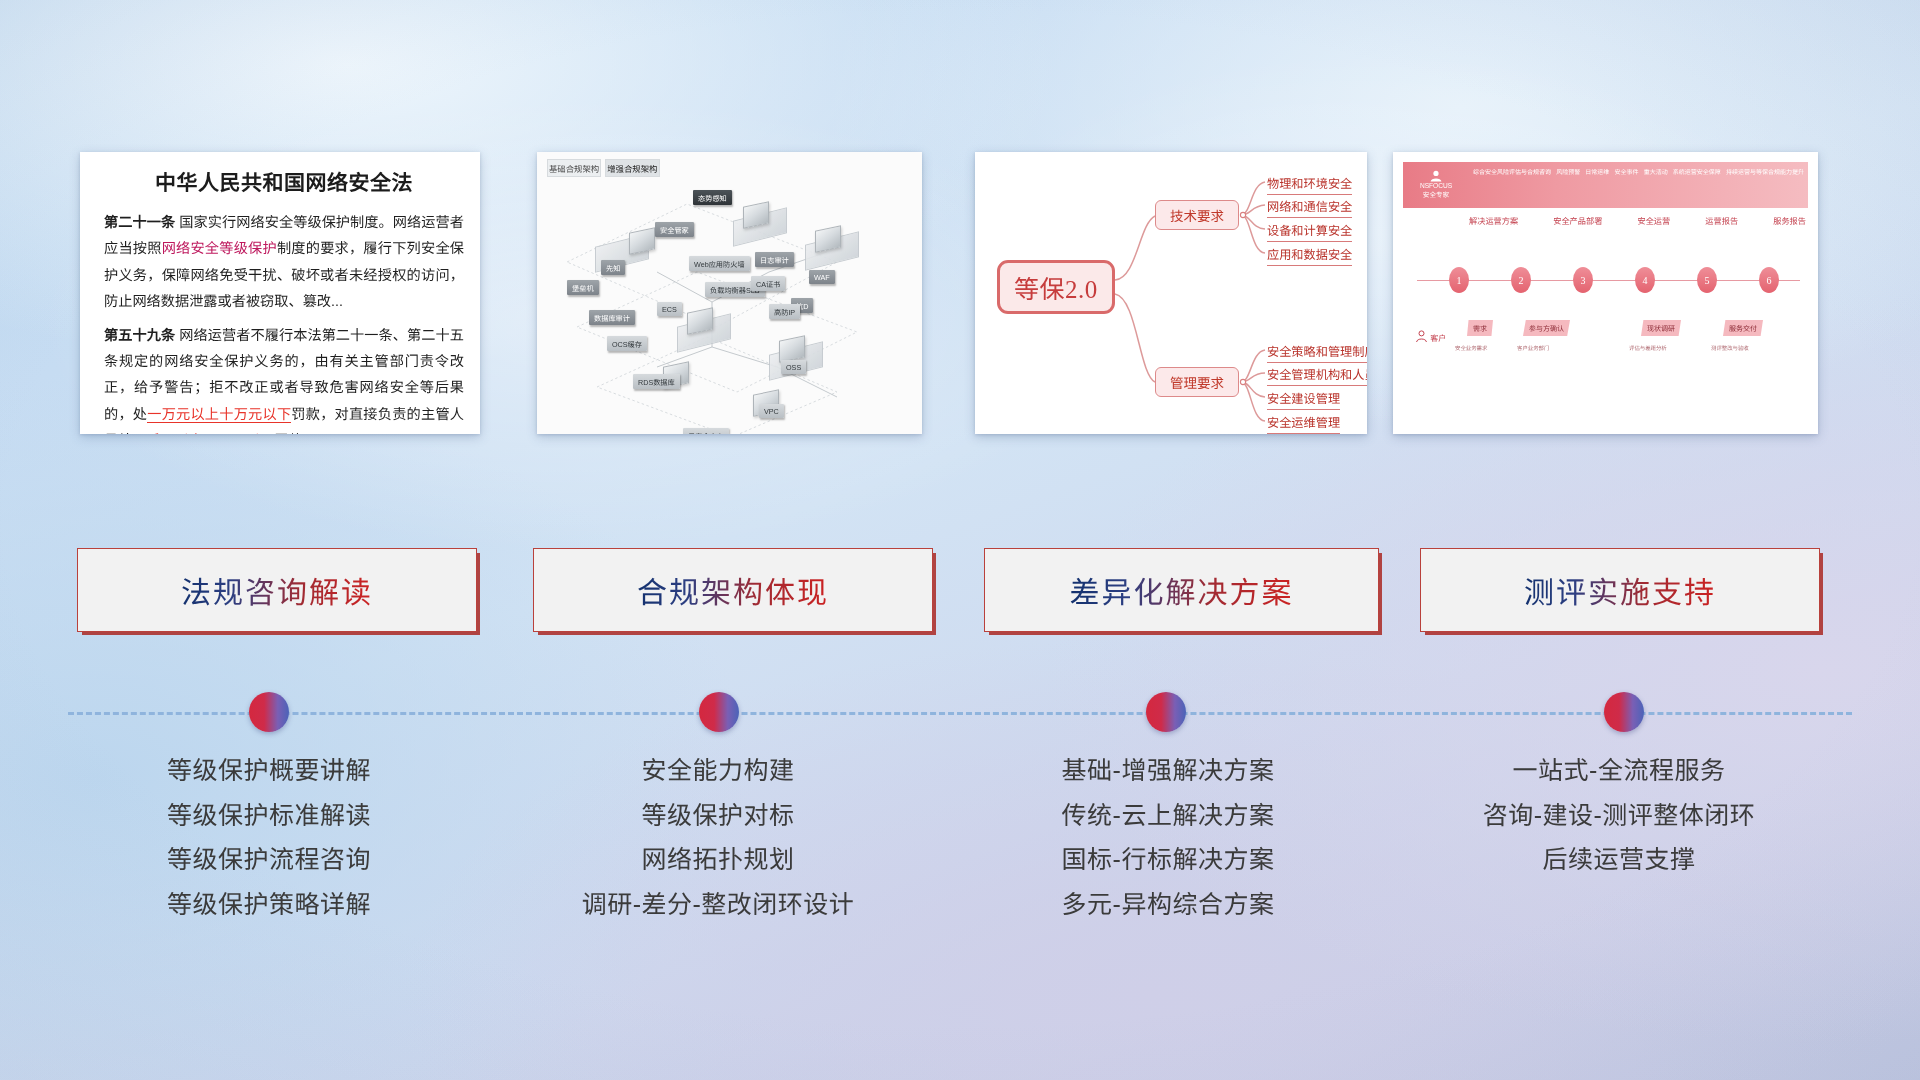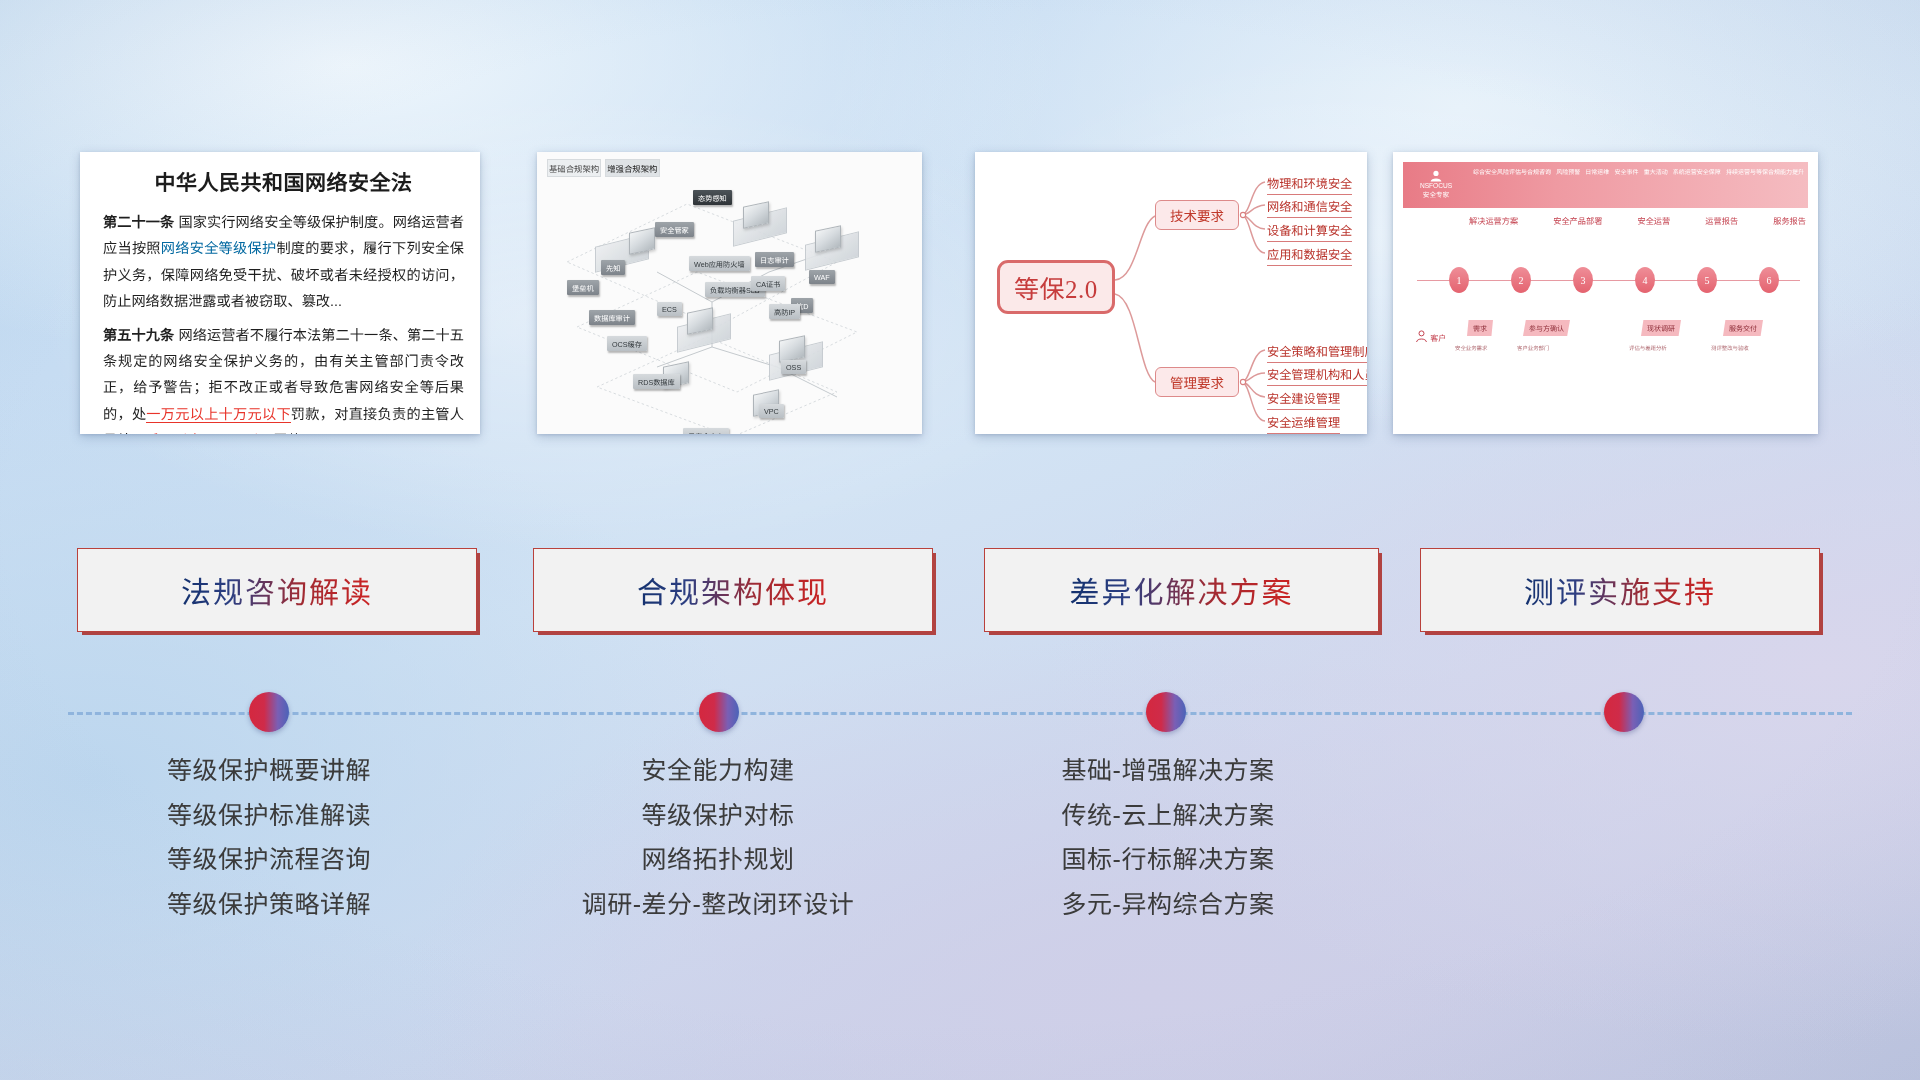--- a/index.html
+++ b/index.html
@@ -42,31 +42,31 @@
     position:absolute; top:0; height:282px; background:#fff;
     box-shadow:0 3px 10px rgba(70,95,135,.28), 0 1px 3px rgba(70,95,135,.20);
     overflow:hidden;
   }
   .card.c1 { left:80px;   width:400px; }
   .card.c2 { left:537px;  width:385px; }
   .card.c3 { left:975px;  width:392px; }
   .card.c4 { left:1393px; width:425px; }
 
   
-  .law { padding:14px 16px 10px 8px;margin-left:15px; }
+  .law { padding:14px 16px 10px 24px; }
   .law-title {
     text-align:center; font-size:21px; font-weight:bold; color:#1c1c1c;
     letter-spacing:.5px; margin-bottom:13px;
   }
   .law p {
     font-size:14.2px; line-height:1.86; color:#1f1f1f; text-align:justify;
     margin-bottom:7px;
   }
   .law b { font-weight:bold; }
-  .law .rd { color:#0369a1; }
+  .law .rd { color:#be185d; }
   .law .rd-u { color:#e8342a; border-bottom:1.4px solid #e8342a; }
 
   
   .arch { position:relative; width:100%; height:100%; background:#fbfbfb; }
   .arch-tabs { position:absolute; top:7px; left:10px; display:flex; gap:4px; }
   .arch-tab {
     font-size:8.4px; color:#4a4a4a; padding:2px 1px; background:#eceff1;
     border:.5px solid #d7dbde; white-space:nowrap;
   }
   .arch-tab.sel { background:#dfe3e6; color:#222; }
@@ -412,15 +412,20 @@
       <li>等级保护对标</li>
       <li>网络拓扑规划</li>
       <li>调研-差分-整改闭环设计</li>
     </ul>
     <ul class="list l3">
       <li>基础-增强解决方案</li>
       <li>传统-云上解决方案</li>
       <li>国标-行标解决方案</li>
       <li>多元-异构综合方案</li>
     </ul>
+    <ul class="list l4">
+      <li>一站式-全流程服务</li>
+      <li>咨询-建设-测评整体闭环</li>
+      <li>后续运营支撑</li>
+    </ul>
   </div>
 
 </div>
 
 </body></html>

